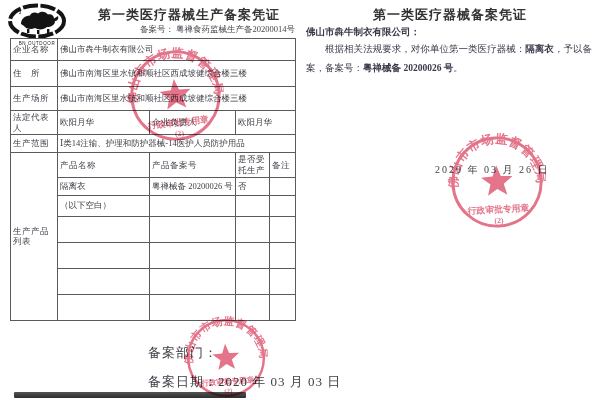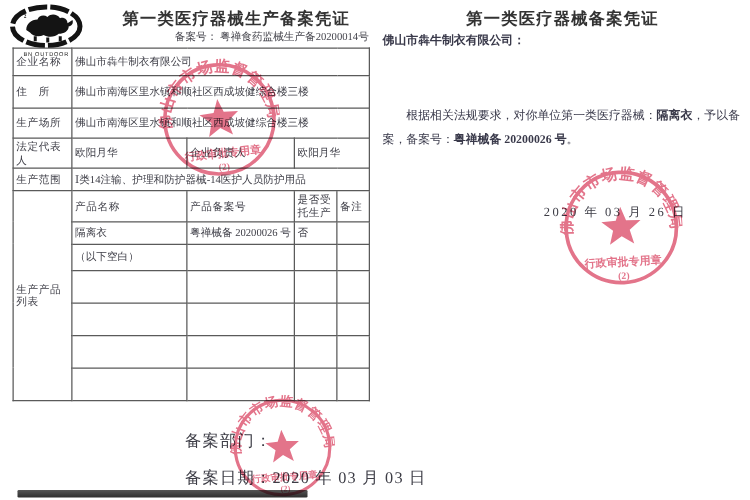--- a/index.html
+++ b/index.html
@@ -27,21 +27,21 @@
   .lfooter .row { margin-bottom:11px; letter-spacing:1px; }
   .doc-edge { position:absolute; left:14px; top:392px; width:232px; height:6px;
               background:linear-gradient(#555,#2e2e2e); border-radius:1px; }
 
   
   .rdoc { position:absolute; left:300px; top:0; width:300px; height:400px;text-decoration:underline; }
   .rdoc-title { position:absolute; left:0; top:6px; width:300px; text-align:center;
                 font-size:13px; font-weight:bold; letter-spacing:1px; color:#333; }
   .r-company { position:absolute; left:6px; top:26px; font-size:9.5px; font-weight:bold; color:#39394a; }
   .r-para { position:absolute; left:6px; top:40px; width:286px; font-size:9.5px;
-            line-height:19px; text-indent:2em; color:#39394a; text-align:justify;margin-top:44px; }
+            line-height:19px; text-indent:2em; color:#39394a; text-align:justify; }
   .r-para b { font-weight:bold; }
   .r-date { position:absolute; left:435px; top:163px; font-size:10px; letter-spacing:2px; color:#3d3d46; }
 
   
   .stamp { position:absolute; opacity:.82; mix-blend-mode:multiply; }
   .st-ring { fill:none; stroke:var(--stamp); stroke-width:3; }
   .st-star { fill:var(--stamp); }
   .st-arc  { font-size:12.5px; font-weight:bold; fill:var(--stamp); letter-spacing:1px; }
   .st-label{ font-size:9px;  font-weight:bold; fill:var(--stamp); }
   .st-num  { font-size:8px;  font-weight:bold; fill:var(--stamp); }

